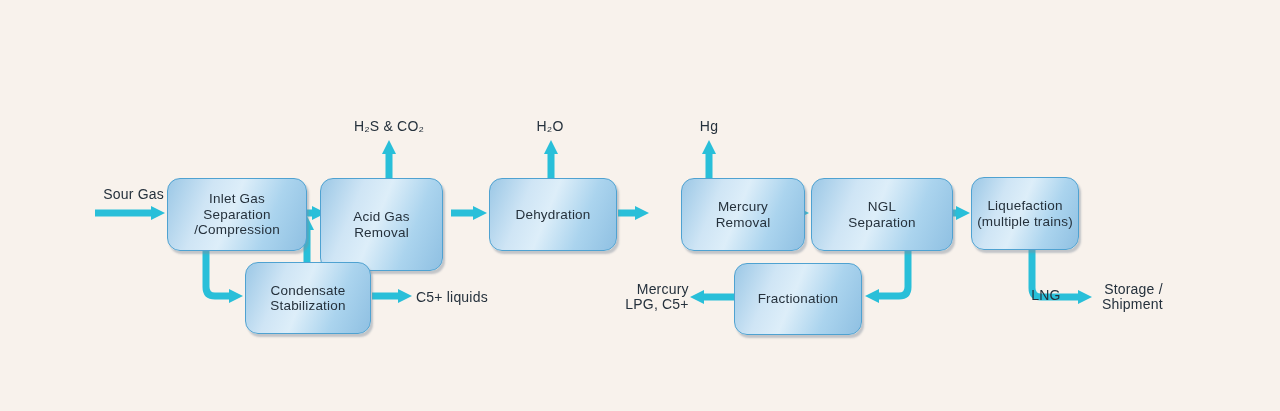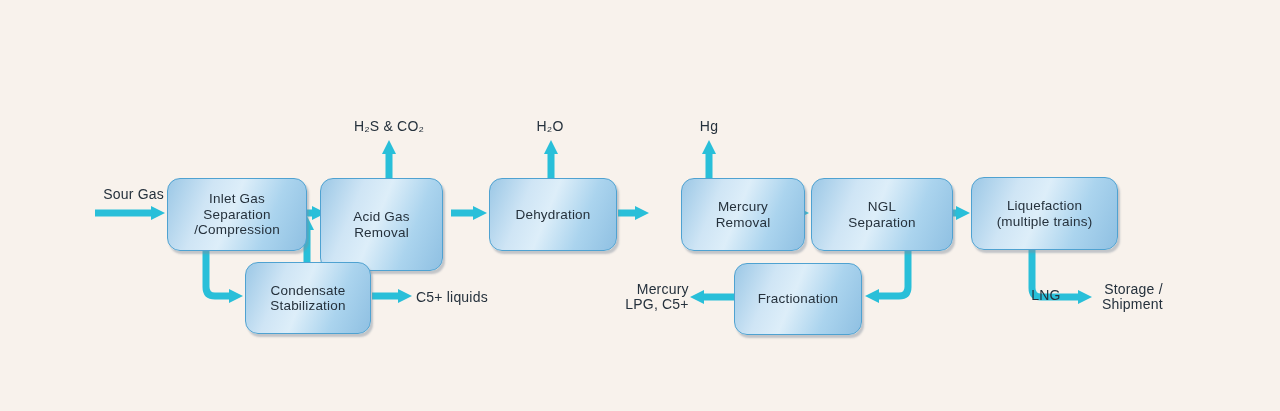--- a/index.html
+++ b/index.html
@@ -95,21 +95,21 @@
   <div class="node" style="left:681px;top:178px;width:124px;height:73px">
     <span>Mercury
 Removal</span>
   </div>
 
   <div class="node" style="left:811px;top:178px;width:142px;height:73px">
     <span>NGL
 Separation</span>
   </div>
 
-  <div class="node" style="left:971px;top:177px;width:147px;height:73px">
+  <div class="node" style="left:971px;top:177px;width:108px;height:73px">
     <span>Liquefaction
 (multiple trains)</span>
   </div>
 
   <div class="node" style="left:245px;top:262px;width:126px;height:72px">
     <span>Condensate
 Stabilization</span>
   </div>
 
   <div class="node" style="left:734px;top:263px;width:128px;height:72px">

